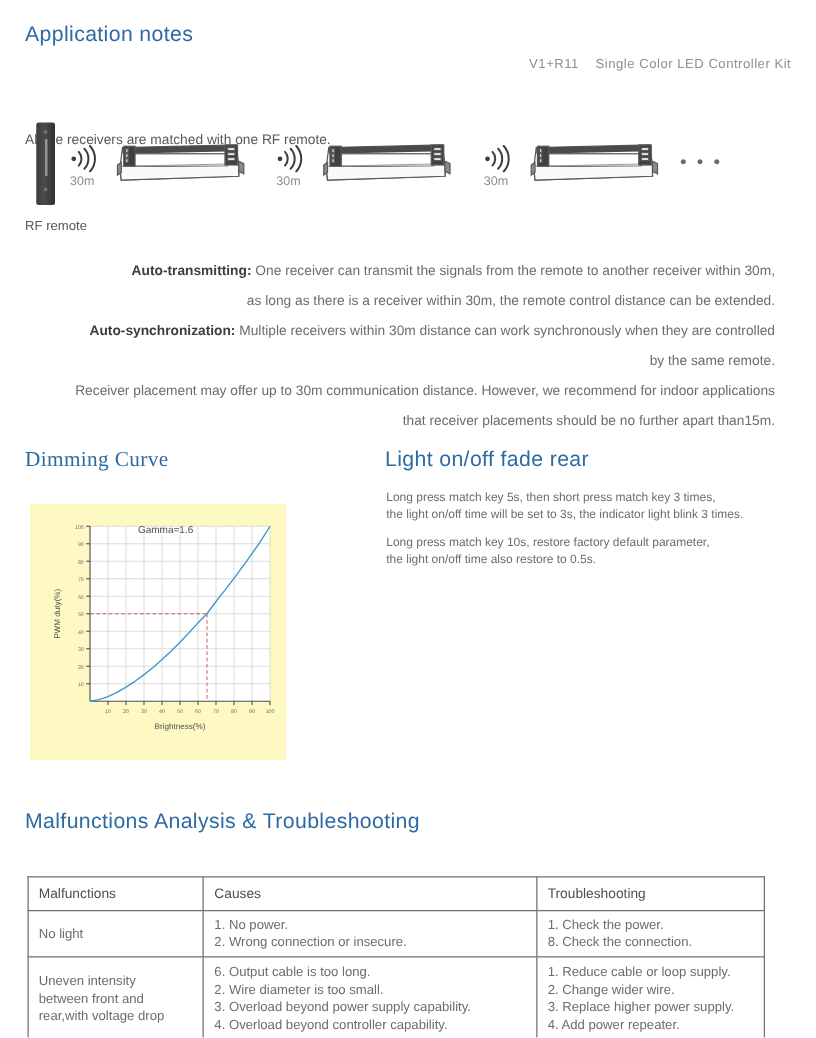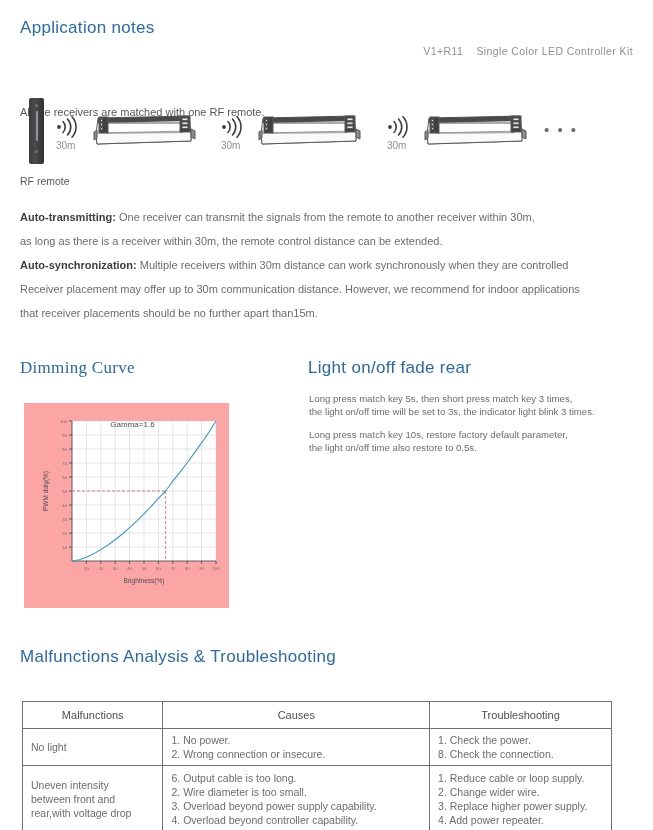--- a/index.html
+++ b/index.html
@@ -73,29 +73,29 @@
   .ellipsis {
     position:absolute; font-size:15px; color:#6b6c6e; letter-spacing:2px;
   }
   #rf-remote-label {
     position:absolute; left:20px; top:175px;
     font-size:10.5px; color:#58585a;
   }
 
   
   .para-block { position:absolute; left:20px; top:208px; width:600px; }
-  .para-block p { margin:0 0 6px 0; font-size:11px; line-height:18px; color:#6b6c6e; }
+  .para-block p { margin:0 0 6px 0; font-size:11px; line-height:18px; color:#6b6c6e;text-align:right; }
   .para-block b { color:#3c3d3f; font-weight:700; }
 
   
   #dimming-heading { position:absolute; left:20px; top:358px;font-family:Liberation Serif, serif; }
   .chart-box {
     position:absolute; left:24px; top:403px;
     width:205px; height:205px;
-    background:#fca5a5;
+    background:#fef9c3;
   }
   .chart-box svg { display:block; }
 
   
   #fade-heading { position:absolute; left:308px; top:358px; }
   .fade-block { position:absolute; left:309px; top:392px; width:330px; }
   .fade-block p { margin:0 0 10px 0; font-size:9.6px; line-height:13px; color:#6b6c6e; }
 
   
   #malf-heading { position:absolute; left:20px; top:628px;margin-top:19px; }
@@ -107,21 +107,21 @@
     font-size:10.5px;
     color:#6b6c6e;
   }
   .tbl td, .tbl th {
     border:1px solid #6f7072;
     padding:5px 8px;
     vertical-align: middle;
     font-weight:400;
     line-height:14px;
   }
-  .tbl th { text-align:center; color:#4e4f51; font-size:11px; padding:6px 8px; }
+  .tbl th { text-align:left; color:#4e4f51; font-size:11px; padding:6px 8px; }
   .tbl .c-malf { width:141px; }
   .tbl .c-cause { width:267px; }
   .tbl .c-trouble { width:182px; }
   .tbl td ol { margin:0; padding:0; list-style:none; }
   .tbl td ol li { white-space:nowrap; }
   .cell-pad-l { padding-left:22px; }
   .cell-pad-t { padding-left:26px; }
   .row-tight td { padding-top:4px; padding-bottom:4px; }
 </style>
 </head>
@@ -246,20 +246,21 @@
 <div id="rf-remote-label">RF remote</div>
 
 <div class="para-block">
   <p>
     <b>Auto-transmitting:</b><span> One receiver can transmit the signals from the remote to another receiver within 30m,</span>
   </p>
   <p>as long as there is a receiver within 30m, the remote control distance can be extended.</p>
   <p>
     <b>Auto-synchronization:</b><span> Multiple receivers within 30m distance can work synchronously when they are controlled</span>
   </p>
+  <p>by the same remote.</p>
   <p>Receiver placement may offer up to 30m communication distance. However, we recommend for indoor applications</p>
   <p>that receiver placements should be no further apart than15m.</p>
 </div>
 
 <div class="sec-h" id="dimming-heading">Dimming Curve</div>
 
 <div class="chart-box">
   <svg id="curve-svg" width="205" height="205" viewBox="0 0 205 205">
       <rect x="48" y="18" width="144" height="140" fill="#ffffff"></rect>
       <line x1="62.4" y1="18" x2="62.4" y2="158" stroke="#c9c9c9" stroke-width="0.5"></line>

